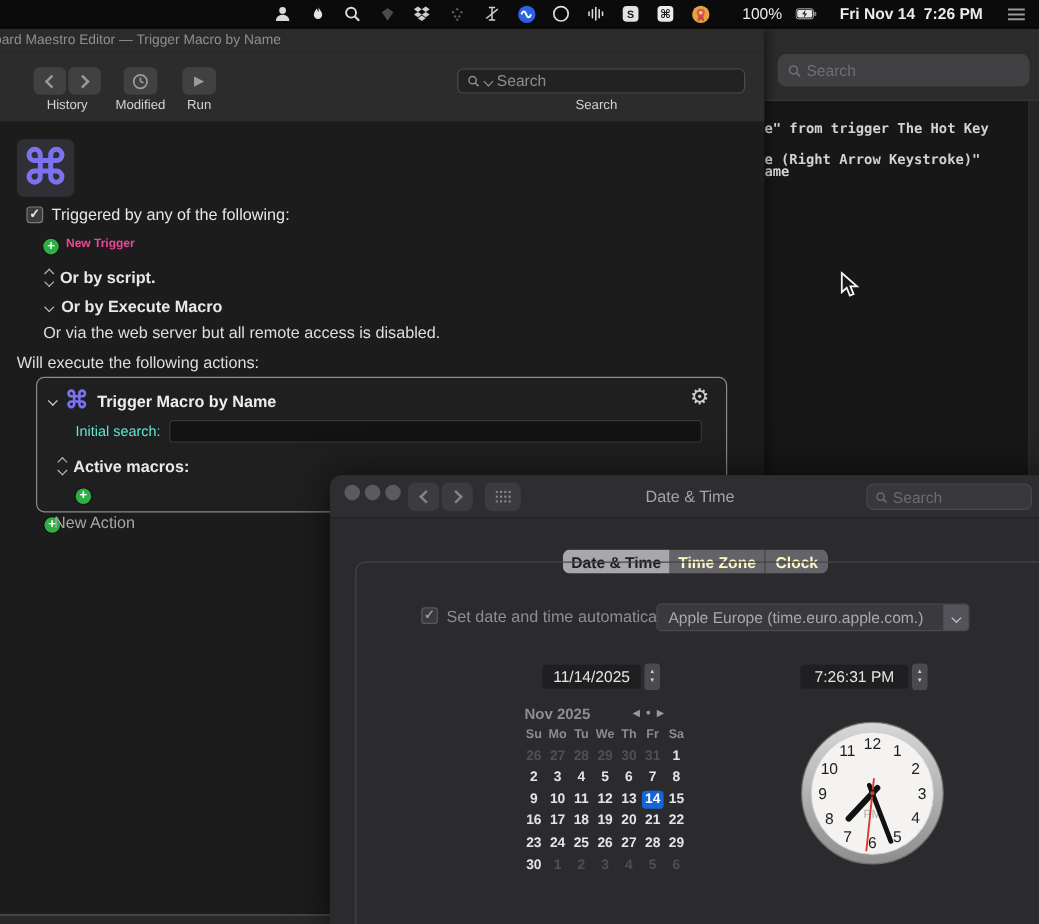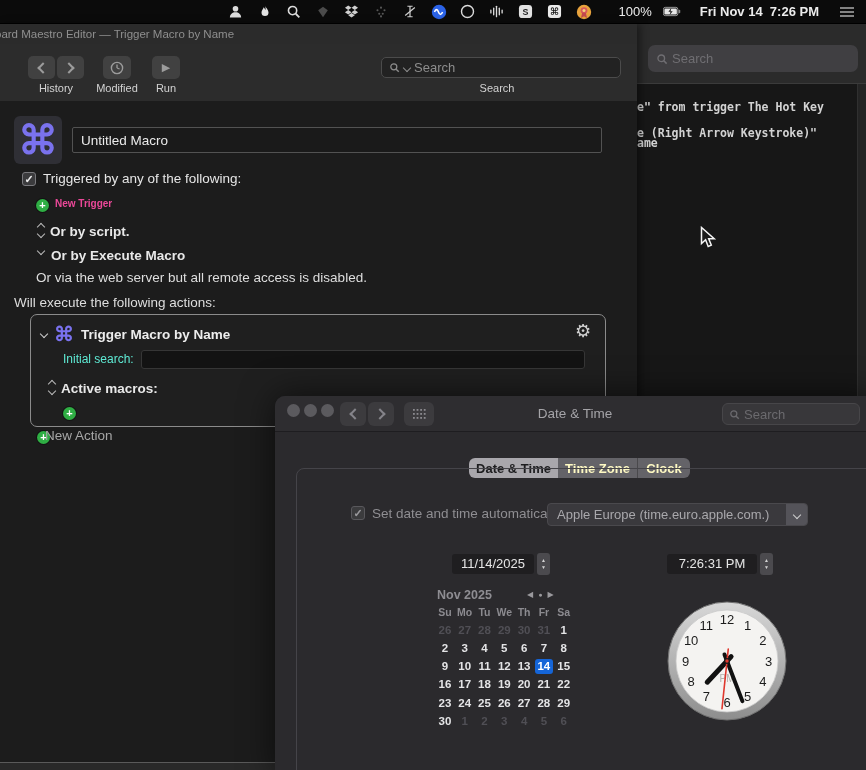--- a/index.html
+++ b/index.html
@@ -40,21 +40,21 @@
   #km-icon-tile{left:14px;top:15px;width:48px;height:48px;background:#2f2f35;border-radius:6px;
                 display:flex;align-items:center;justify-content:center;color:#7a72ee;font-size:40px;font-weight:bold;line-height:1;}
   #macro-name-field{left:72px;top:26px;width:530px;height:26px;background:#1a1a1a;border:1px solid #525252;border-radius:2px;
                     color:#eaeaea;font-size:13.5px;line-height:26px;padding-left:8px;box-sizing:border-box;}
   .cb{position:absolute;width:14px;height:14px;background:#3b3b3d;border:1px solid #7a7a7e;border-radius:3px;
       color:#eaeaea;font-size:11px;font-weight:bold;line-height:13px;text-align:center;box-sizing:border-box;}
   #trig-header{left:43px;top:70px;color:#e6e6e6;font-size:13.5px;}
   .plus{position:absolute;width:13px;height:13px;border-radius:50%;background:#2fae44;color:#fff;font-size:11px;font-weight:bold;
         line-height:12px;text-align:center;box-shadow:0 0 0 1px rgba(0,0,0,.35);}
   .trig-row{position:absolute;font-size:10px;color:#ec4899;font-weight:bold;}
-  .bold-row{position:absolute;font-size:13.5px;font-weight:bold;color:#e8e8e8;display:flex;}
+  .bold-row{position:absolute;font-size:13.5px;font-weight:bold;color:#e8e8e8;display:flex;align-items:center;}
   #web-note{left:36px;top:169px;color:#dedede;font-size:13.5px;}
   #will-exec{left:14px;top:194px;color:#dedede;font-size:13.5px;}
 
   #action-box{left:30px;top:213px;width:576px;height:113px;border:1px solid #8b8b8b;border-radius:7px;background:#1f1f1f;box-sizing:border-box;}
   #action-title-row{left:10px;top:9px;display:flex;align-items:center;gap:7px;}
   #action-km-glyph{color:#7a72ee;font-size:20px;font-weight:bold;line-height:1;}
   #action-title{color:#ededed;font-size:13.5px;font-weight:600;}
   #action-gear{left:544px;top:5px;color:#d0d0d0;font-size:18px;}
   #initial-search-label{left:32px;top:37px;color:#5eead4;font-size:12px;}
   #initial-search-field{left:110px;top:35px;width:444px;height:19px;background:#131313;border:1px solid #363636;border-radius:3px;
@@ -293,21 +293,20 @@
       <span class="schv down" style="border-color:#8d8d8d"></span>
       <span class="ph">Search</span>
     </div>
     <div class="tb-caption" id="km-search-caption">Search</div>
   </div>
 
   <div class="abs" id="km-content">
     <div class="abs" id="km-icon-tile">
         <span>⌘</span>
       </div>
-    <div class="abs" id="macro-name-field">Untitled Macro</div>
 
     <div class="cb" style="left:22px;top:71px">✓</div>
     <div class="abs" id="trig-header">Triggered by any of the following:</div>
 
     <div class="plus" style="left:36px;top:98px">+</div>
     <div class="trig-row" style="left:55px;top:97px">New Trigger</div>
 
     <div class="bold-row" style="left:38px;top:123px">
       <span class="updown">
           <span class="schv up"></span>

